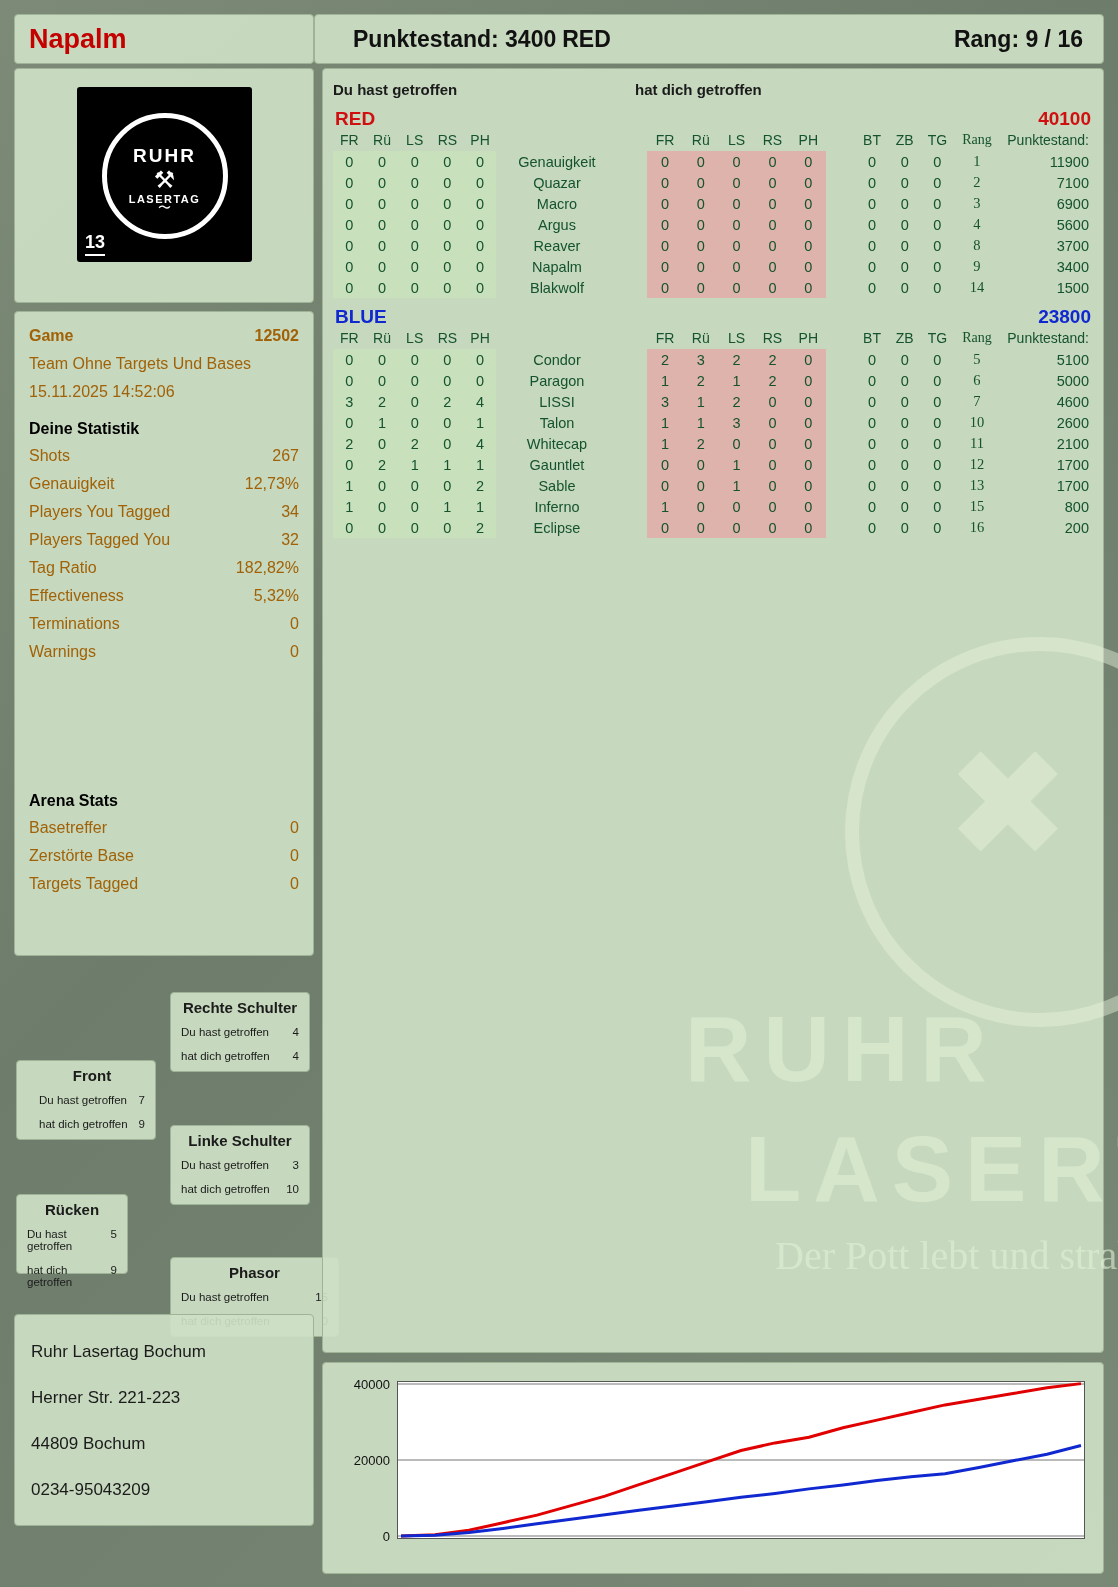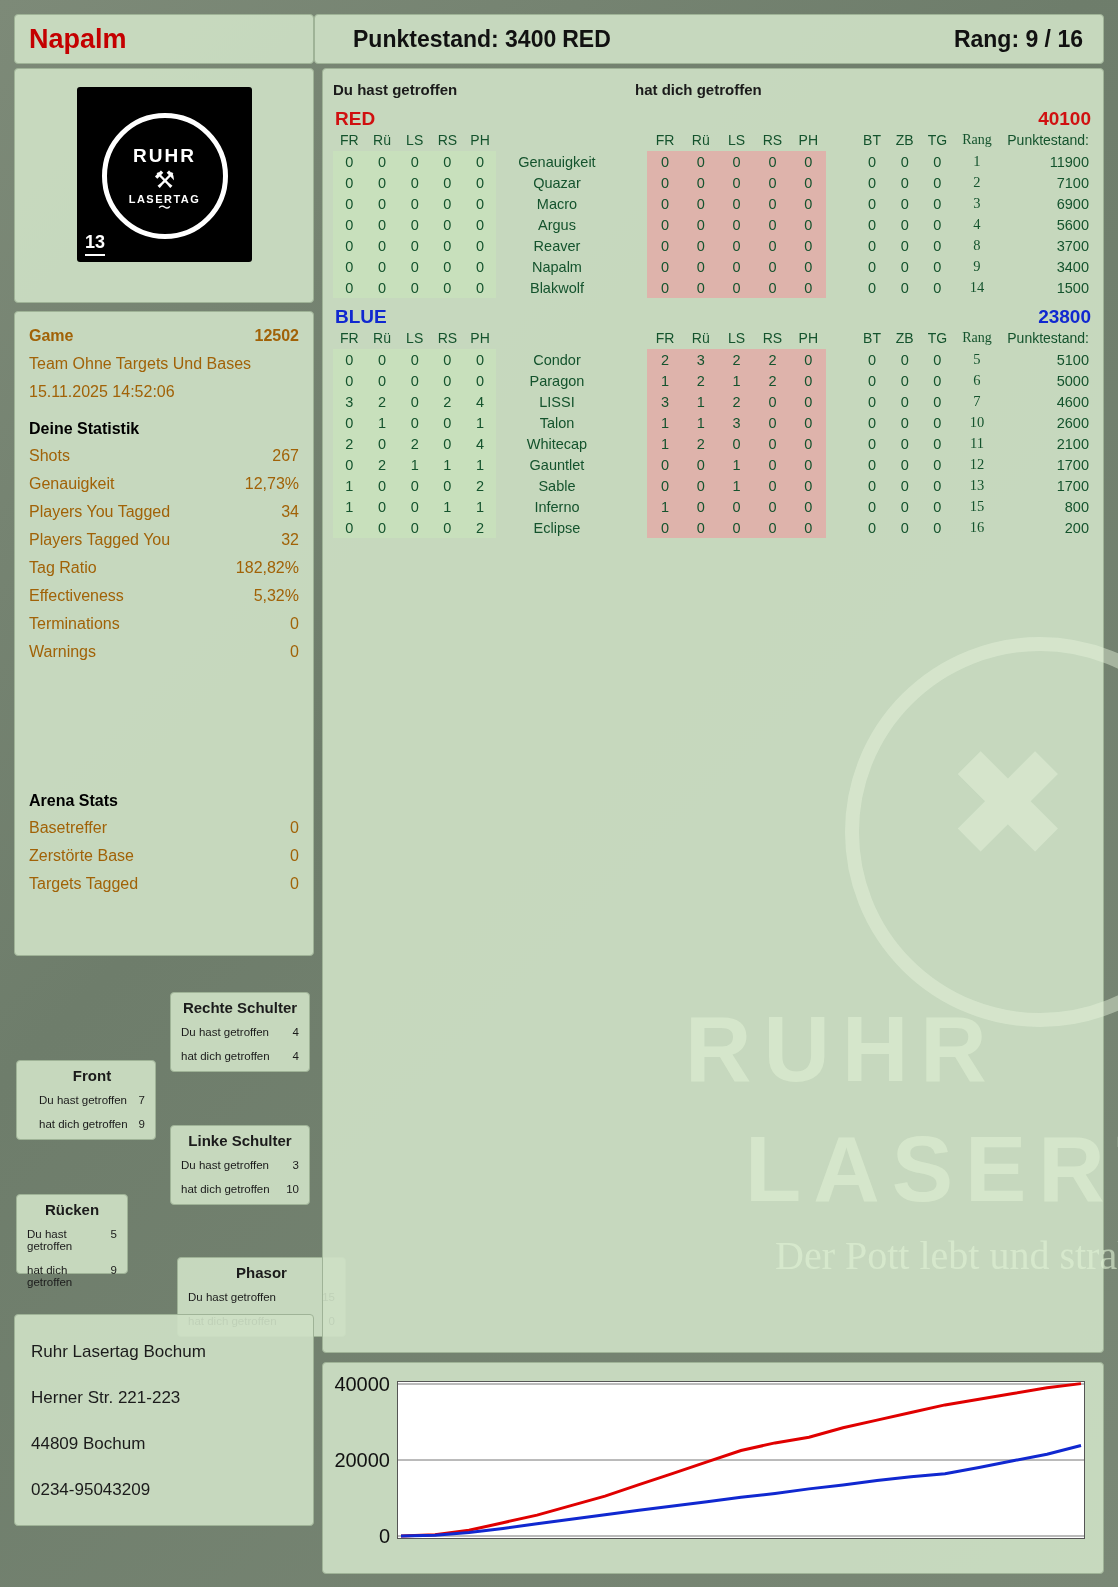--- a/index.html
+++ b/index.html
@@ -69,21 +69,21 @@
   .spacer-lg { height: 120px; }
 
   
   .zone { position:absolute; padding:6px 8px; }
   .zone h4 { margin:0 0 4px 0; font-size:15px; text-align:center; font-weight:bold; color:#1b1b1b;}
   .zrow { display:flex; justify-content:space-between; font-size:11.5px; padding:6px 2px 6px 2px; color:#1b1b1b;}
   #zone-front { left:16px; top:1060px; width:140px; height:80px;padding-left:20px; }
   #zone-back  { left:16px; top:1194px; width:112px; height:80px; }
   #zone-rs    { left:170px; top:992px; width:140px; height:80px; }
   #zone-ls    { left:170px; top:1125px; width:140px; height:80px; }
-  #zone-ph    { left:170px; top:1257px; width:169px; height:80px;margin-left:7px; }
+  #zone-ph    { left:170px; top:1257px; width:169px; height:80px; }
 
   
   #address-panel { position:absolute; left:14px; top:1314px; width:300px; height:212px; padding:14px 16px; }
   .addr-line { font-size:17px; color:#1b1b1b; padding:13px 0; }
 
   
   #main-panel { position:absolute; left:322px; top:68px; width:782px; height:1285px; padding:10px 10px 0 10px; }
   .colhdr { display:flex; font-size:15px; font-weight:bold; color:#1b1b1b; padding: 2px 0 8px 0;}
   .team-title { font-size:19px; font-weight:bold; }
   .team-total { font-size:19px; font-weight:bold; }
@@ -127,21 +127,21 @@
     color:rgba(225,243,213,0.6); font-family:"Liberation Serif", serif;
   }
 
   
   #chart-panel { position:absolute; left:322px; top:1362px; width:782px; height:212px; padding:8px; }
   .chart-wrap { position:relative; width:100%; height:100%; }
   .chart-plot {
     position:absolute; left:66px; top:10px; right:10px; bottom:26px;
     background:#fff; border:1px solid #555;
   }
-  .ytick { position:absolute; right:100%; transform:translateY(-50%); padding-right:8px; font-size:20px; color:#111; white-space:nowrap;}
+  .ytick { position:absolute; right:100%; transform:translateY(-50%); padding-right:8px; font-size:13px; color:#111; white-space:nowrap;}
 </style>
 </head>
 <body>
 
 <div class="page">
 
   <div id="header">
     <div class="panel hdr-left">
       <span class="player-name">Napalm</span>
     </div>

